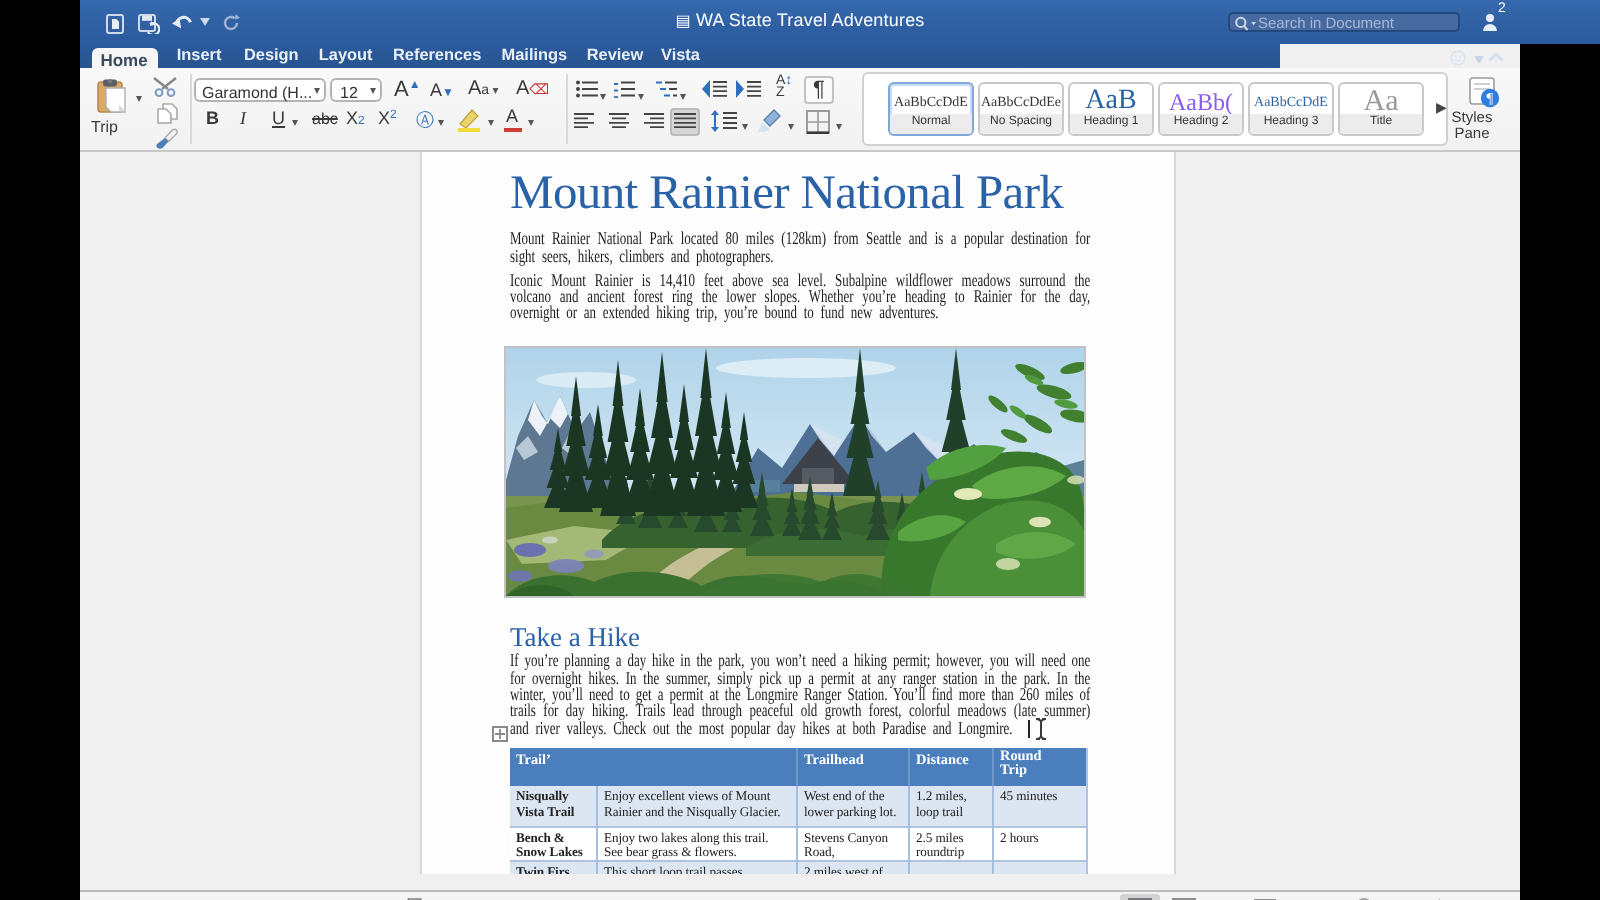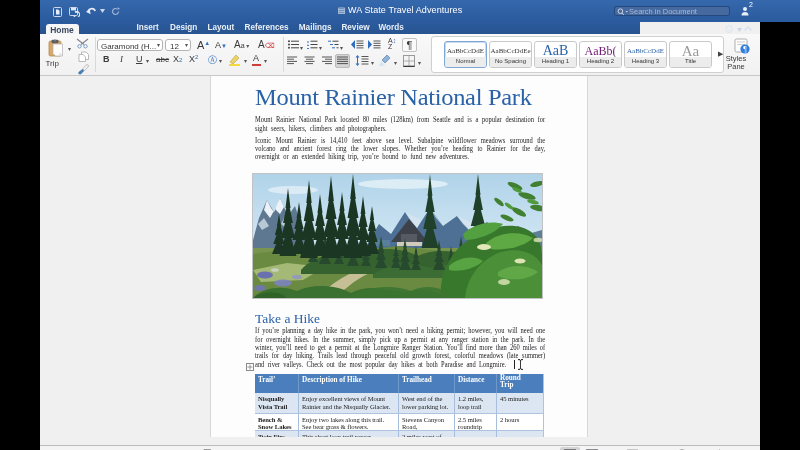--- a/index.html
+++ b/index.html
@@ -13,21 +13,21 @@
   .tbicon{position:absolute;top:6px;}
   .tbtitle{position:absolute;top:5px;left:0;width:720px;text-align:center;
     color:#fff;font-size:9px;letter-spacing:.1px;}
   .search{position:absolute;left:574px;top:6px;width:116px;height:10px;
     background:#46699f;border-radius:2.5px;box-shadow:inset 0 0 0 1px #24497f;}
   .search span{position:absolute;left:15px;top:1px;font-size:7.5px;color:#a8b8d4;}
 
   
   .tabrow{position:absolute;left:0;top:22px;width:600px;height:12px;
     background:linear-gradient(#2b5a9e,#28558f);box-shadow:0 1px 0 #24508c;}
-  .tab{position:absolute;top:1.4px;font-size:8.2px;font-weight:700;color:#e9eff7;margin-left:48px;}
+  .tab{position:absolute;top:1.4px;font-size:8.2px;font-weight:700;color:#e9eff7;}
   .hometab{position:absolute;left:5.5px;top:1.6px;width:33px;height:10.4px;
     background:#f6f6f6;border-radius:3px 3px 0 0;text-align:center;
     font-size:8.5px;font-weight:700;color:#3a4a5e;padding-top:1.2px;}
 
   
   .ribbon{position:absolute;left:0;top:34px;width:720px;height:42px;
     background:linear-gradient(#f9f9f9,#f1f1f2);border-bottom:1px solid #c8c8c9;box-sizing:border-box;}
   .sep{position:absolute;width:1px;background:#d9d9da;top:3px;height:35px;}
   .combo{position:absolute;background:#fff;border:1px solid #b4b4b6;border-radius:3px;
     font-size:8px;color:#333;box-sizing:border-box;}
@@ -115,21 +115,21 @@
   </div>
 
   <div class="tabrow">
     <div class="hometab">Home</div>
     <span class="tab" style="left:48.4px">Insert</span>
     <span class="tab" style="left:82px">Design</span>
     <span class="tab" style="left:119.4px">Layout</span>
     <span class="tab" style="left:156.5px">References</span>
     <span class="tab" style="left:210.8px">Mailings</span>
     <span class="tab" style="left:253.4px">Review</span>
-    <span class="tab" style="left:290.5px">Words</span>
+    <span class="tab" style="left:290.5px">Vista</span>
     <svg style="position:absolute;left:685px;top:2.5px" width="8" height="8" viewBox="0 0 8 8">
       <circle cx="4" cy="4" r="3.4" fill="none" stroke="#dbe4f0" stroke-width="0.9"></circle>
       <circle cx="2.8" cy="3.2" r="0.5" fill="#dbe4f0"></circle>
       <circle cx="5.2" cy="3.2" r="0.5" fill="#dbe4f0"></circle>
       <path d="M2.6 4.8 a1.7 1.7 0 0 0 2.8 0" stroke="#dbe4f0" stroke-width="0.8" fill="none"></path>
     </svg>
     <svg style="position:absolute;left:697px;top:6px" width="5" height="4" viewBox="0 0 5 4">
         <path d="M0 0h5L2.5 4z" fill="#c9d5e6"></path>
       </svg>
     <svg style="position:absolute;left:704px;top:4px" width="8" height="5" viewBox="0 0 8 5">
@@ -255,21 +255,21 @@
       </div>
       <div class="chip" style="left:57px">
         <div class="samp" style="font-size:7px;color:#333;padding-top:5px">AaBbCcDdEe</div>
         <div class="lab">No Spacing</div>
       </div>
       <div class="chip" style="left:102px">
         <div class="samp" style="font-size:14px;color:#2a62a7;padding-top:1px">AaB</div>
         <div class="lab">Heading 1</div>
       </div>
       <div class="chip" style="left:147px">
-        <div class="samp" style="font-size:12px;color:#701a75;padding-top:2px">AaBb(</div>
+        <div class="samp" style="font-size:12px;color:#8b5cf6;padding-top:2px">AaBb(</div>
         <div class="lab">Heading 2</div>
       </div>
       <div class="chip" style="left:192px">
         <div class="samp" style="font-size:7px;color:#2a62a7;padding-top:5px">AaBbCcDdE</div>
         <div class="lab">Heading 3</div>
       </div>
       <div class="chip" style="left:237px">
         <div class="samp" style="font-size:15px;color:#9a9a9c;padding-top:1px">Aa</div>
         <div class="lab">Title</div>
       </div>
@@ -495,21 +495,20 @@
     </svg>
 
     <svg class="abs" style="left:206px;top:287px" width="8" height="8" viewBox="0 0 8 8">
       <rect x="0.5" y="0.5" width="7" height="7" fill="#fdfdfd" stroke="#8a8a8c"></rect>
       <path d="M4 1.5v5 M1.5 4h5" stroke="#8a8a8c" stroke-width="0.9"></path>
     </svg>
 
     <div class="wtable">
       <div class="trow thead" style="top:0;height:19.5px">
         <div class="tcell" style="left:0;width:43px;border-left:none">Trail’</div>
-        <div class="tcell" style="left:43px;width:100px">Description of Hike</div>
         <div class="tcell" style="left:143px;width:56px">Trailhead</div>
         <div class="tcell" style="left:199px;width:42px">Distance</div>
         <div class="tcell" style="left:241px;width:48px;line-height:7.5px;padding-top:1px">Round<br>Trip</div>
       </div>
       <div class="trow rlt" style="top:19.5px;height:19.8px">
         <div class="tcell b" style="left:0;width:43px;border-left:none;font-weight:700">Nisqually Vista Trail</div>
         <div class="tcell" style="left:43px;width:100px">Enjoy excellent views of Mount Rainier and the Nisqually Glacier.</div>
         <div class="tcell" style="left:143px;width:56px">West end of the lower parking lot.</div>
         <div class="tcell" style="left:199px;width:42px">1.2 miles, loop trail</div>
         <div class="tcell" style="left:241px;width:48px">45 minutes</div>

